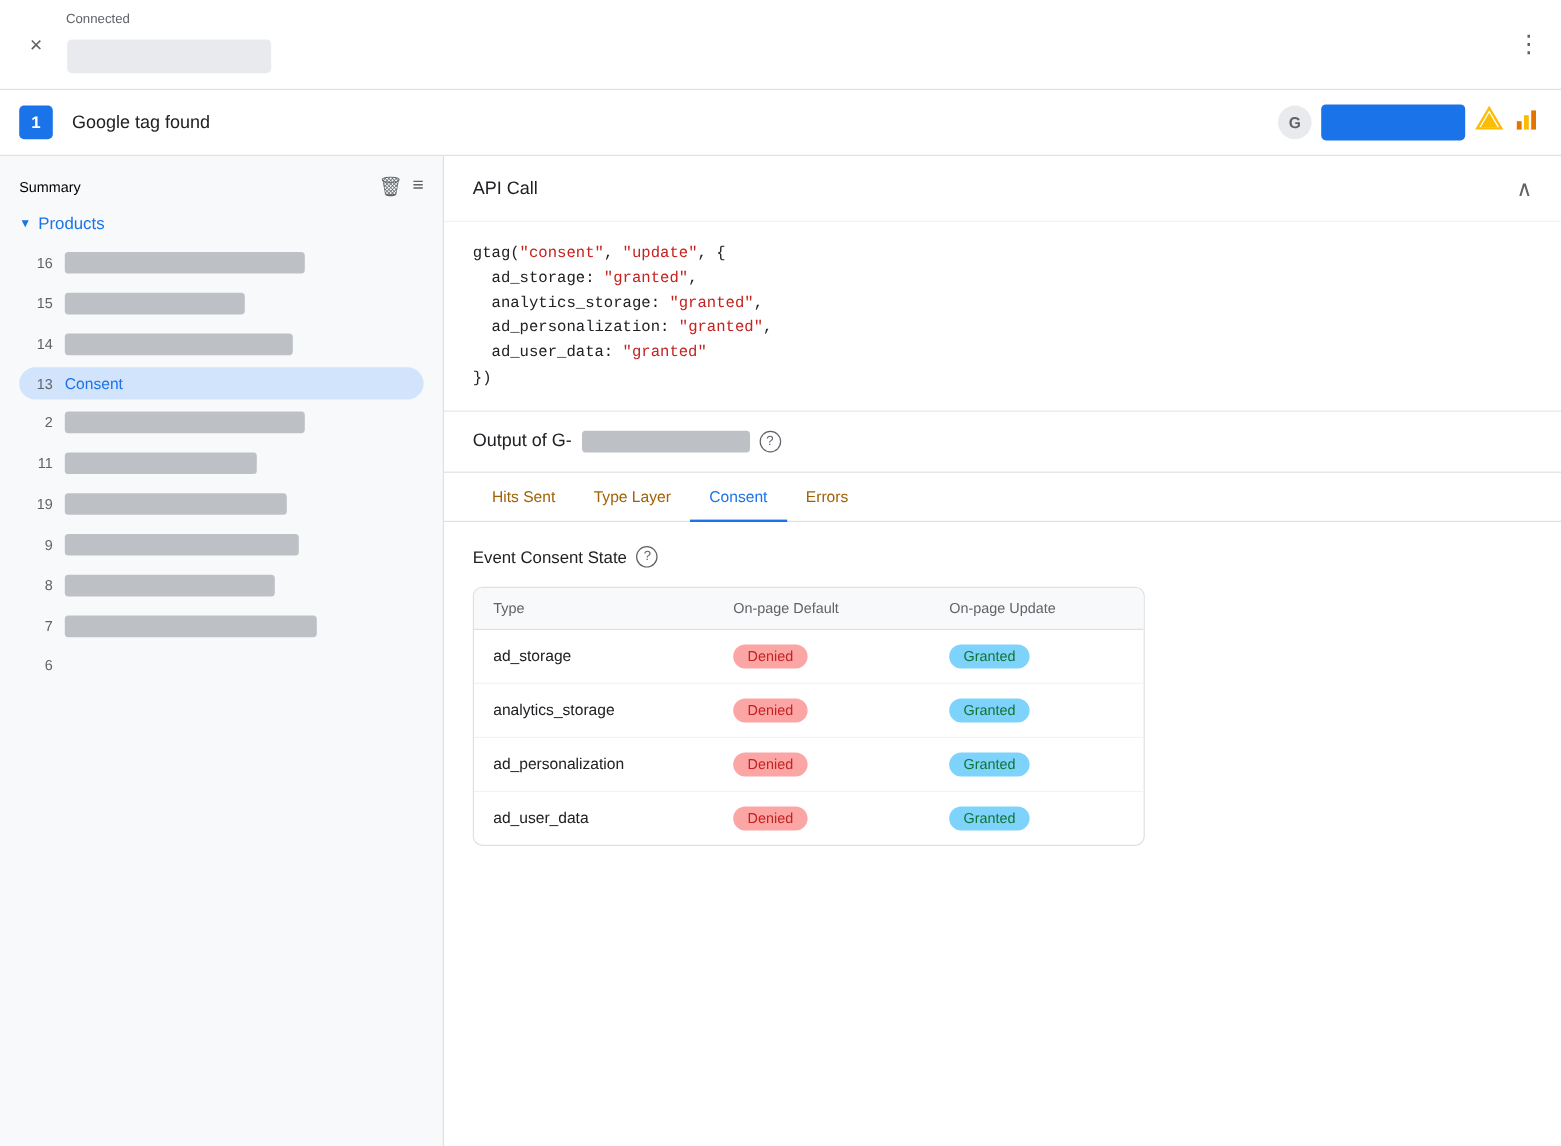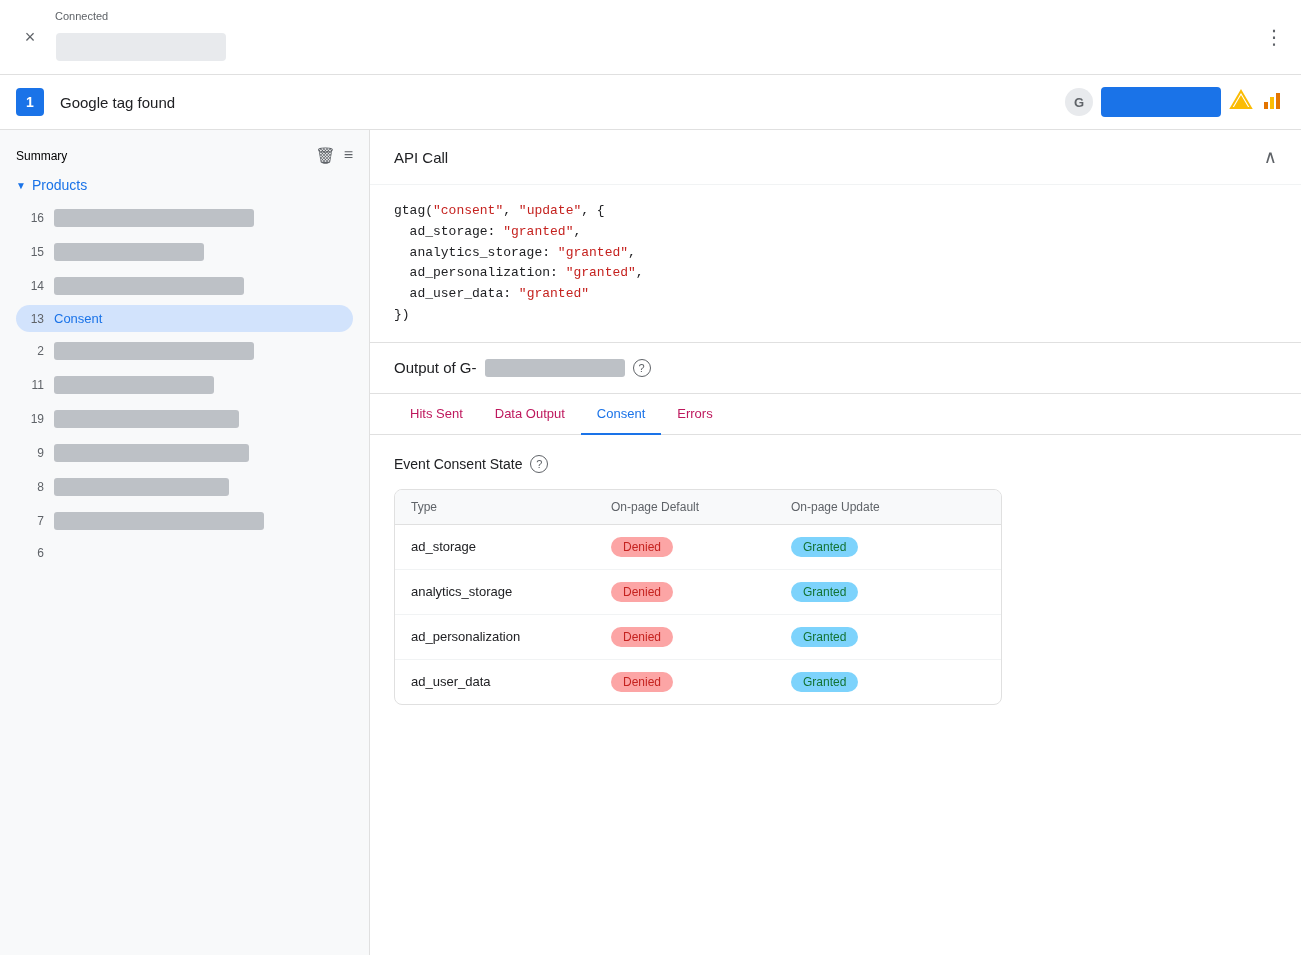--- a/index.html
+++ b/index.html
@@ -201,21 +201,21 @@
 
     
     .tabs-bar {
       display: flex;
       border-bottom: 1px solid #e0e0e0;
       padding: 0 24px;
     }
     .tab-item {
       padding: 12px 16px;
       font-size: 13px;
-      color: #be185d;
+      color: #a16207;
       cursor: pointer;
       border-bottom: 2px solid transparent;
       margin-bottom: -1px;
     }
     .tab-item.active {
       color: #1a73e8;
       border-bottom: 2px solid #1a73e8;
       font-weight: 500;
     }
 
@@ -225,21 +225,21 @@
     }
     .consent-state-header {
       display: flex; align-items: center; gap: 8px;
       margin-bottom: 16px;
       font-size: 14px; font-weight: 500;
     }
     .consent-table {
       border: 1px solid #e0e0e0;
       border-radius: 8px;
       overflow: hidden;
-      width: 608px;
+      width: 560px;
     }
     .consent-table-header {
       display: grid;
       grid-template-columns: 200px 180px 180px;
       padding: 10px 16px;
       background: #f8f9fa;
       border-bottom: 1px solid #e0e0e0;
     }
     .col-header {
       font-size: 12px; color: #5f6368; font-weight: 500;
@@ -418,21 +418,21 @@
         <span>Output of G-</span>
         <span class="output-id-blur"></span>
         <span class="help-icon">?</span>
       </div>
 
       <div class="tabs-bar">
         <div class="tab-item">
           <span>Hits Sent</span>
         </div>
         <div class="tab-item">
-          <span>Data Output</span>
+          <span>Type Layer</span>
         </div>
         <div class="tab-item active">
           <span>Consent</span>
         </div>
         <div class="tab-item">
           <span>Errors</span>
         </div>
       </div>
 
       <div class="consent-content">

